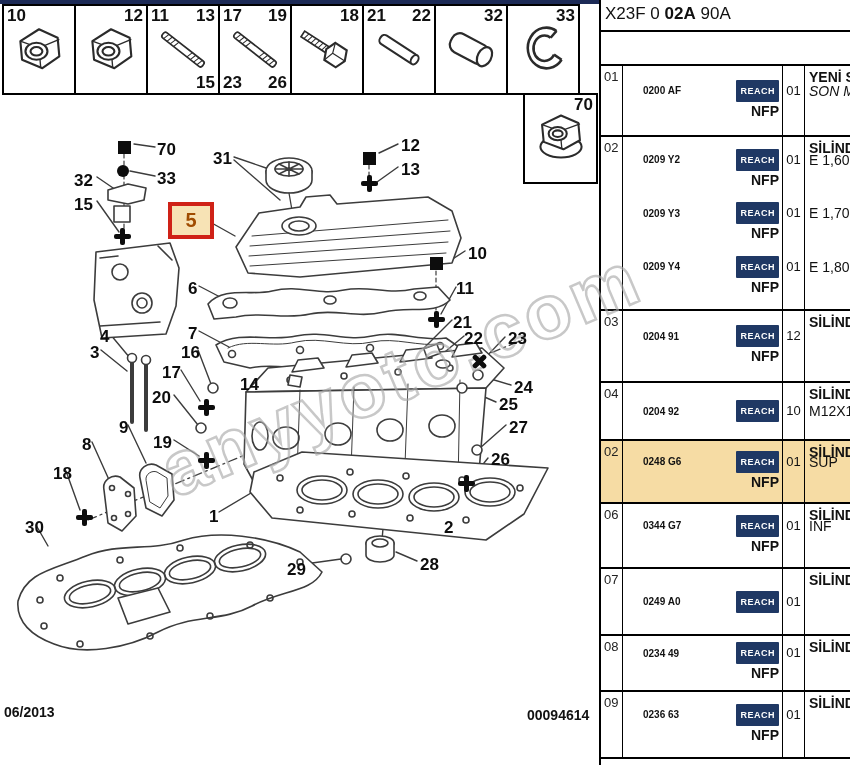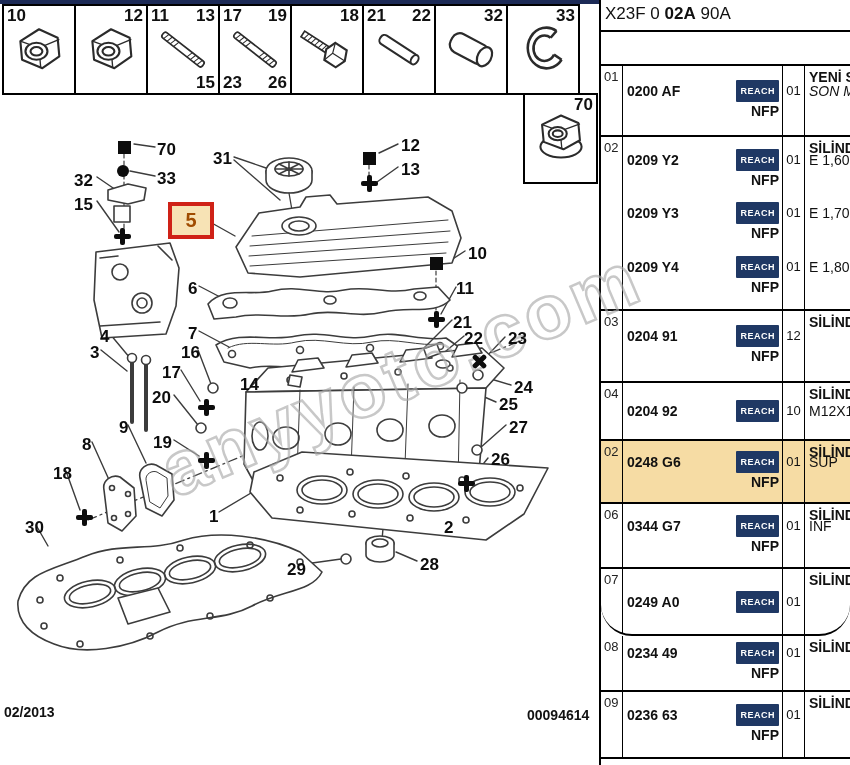--- a/index.html
+++ b/index.html
@@ -38,21 +38,21 @@
   .right-panel{position:absolute;left:599px;top:0;width:251px;height:765px;border-left:2px solid #000;
      background:#fff;box-sizing:border-box;}
   .title-row{height:26px;border-bottom:2px solid #000;font-size:17px;padding:4px 0 0 4px;}
   .empty-row{height:32px;border-bottom:2px solid #000;}
   .trow{display:grid;grid-template-columns:22px 160px 22px 1fr;border-bottom:2px solid #000;position:relative;box-sizing:border-box;}
   .trow.hl{background:#f6dca4;}
   .c-num{border-right:1.5px solid #000;font-size:13px;padding:3px 0 0 3px;color:#222;}
   .c-mid{border-right:1.5px solid #000;display:flex;flex-direction:column;justify-content:space-evenly;padding:0 3px 0 4px;}
   .entry{display:flex;flex-direction:column;justify-content:flex-start;}
   .l1{display:flex;justify-content:space-between;align-items:center;height:22px;}
-  .code{font-weight:bold;font-size:14px;white-space:nowrap;}
+  .code{font-weight:bold;font-size:10px;white-space:nowrap;margin-left:16px;}
   .reach{background:#1f3864;color:#fff;font-size:9px;font-weight:bold;padding:6px 4px;letter-spacing:.5px;border-radius:1px;}
   .l2{text-align:right;height:20px;line-height:18px;}
   .nfp{font-weight:bold;font-size:14px;}
   .c-qty{border-right:1.5px solid #000;display:flex;flex-direction:column;justify-content:space-evenly;font-size:13px;}
   .qb{display:flex;align-items:flex-start;justify-content:center;}
   .qb span{line-height:22px;}
   .c-desc{position:relative;display:flex;flex-direction:column;justify-content:space-evenly;padding-left:4px;overflow:hidden;font-size:14px;}
   .d-title{position:absolute;top:3px;left:4px;font-weight:bold;white-space:nowrap;}
   .db{display:flex;align-items:flex-start;}
   .db span{line-height:22px;white-space:nowrap;}
@@ -362,21 +362,21 @@
               <ellipse cx="36" cy="52" rx="25" ry="13"></ellipse>
               <polygon points="36,14 57,23 59,44 39,55 15,46 13,25"></polygon>
               <path d="M13 25 L35 33 L59 24 M35 33 L37 54" stroke-width="1.6" fill="none"></path>
               <ellipse cx="32" cy="36" rx="11" ry="8"></ellipse>
               <ellipse cx="32" cy="36" rx="6" ry="4"></ellipse>
             </g>
           </svg>
         </div>
       </div>
 
-    <div class="footer-left">02/2013</div>
+    <div class="footer-left">06/2013</div>
     <div class="footer-right">00094614</div>
   </div>
 
   <div class="right-panel">
     <div class="title-row">
       <span>X23F 0</span>
       <b>02A</b>
       <span>90A</span>
     </div>
     <div class="empty-row"></div>
@@ -537,21 +537,21 @@
               <span>01</span>
             </div>
           </div>
           <div class="c-desc">
             <span class="d-title">SİLİND</span>
             <div class="db" style="height: 42px;">
               <span>INF</span>
             </div>
           </div>
         </div>
-        <div class="trow" style="height: 67px; border-radius: 31px;">
+        <div class="trow" style="height: 67px;">
           <div class="c-num">07</div>
           <div class="c-mid">
             <div class="entry" style="height: 22px; text-align: right;">
               <div class="l1">
                 <span class="code">0249 A0</span>
                 <span class="reach">REACH</span>
               </div>
             </div>
           </div>
           <div class="c-qty">

